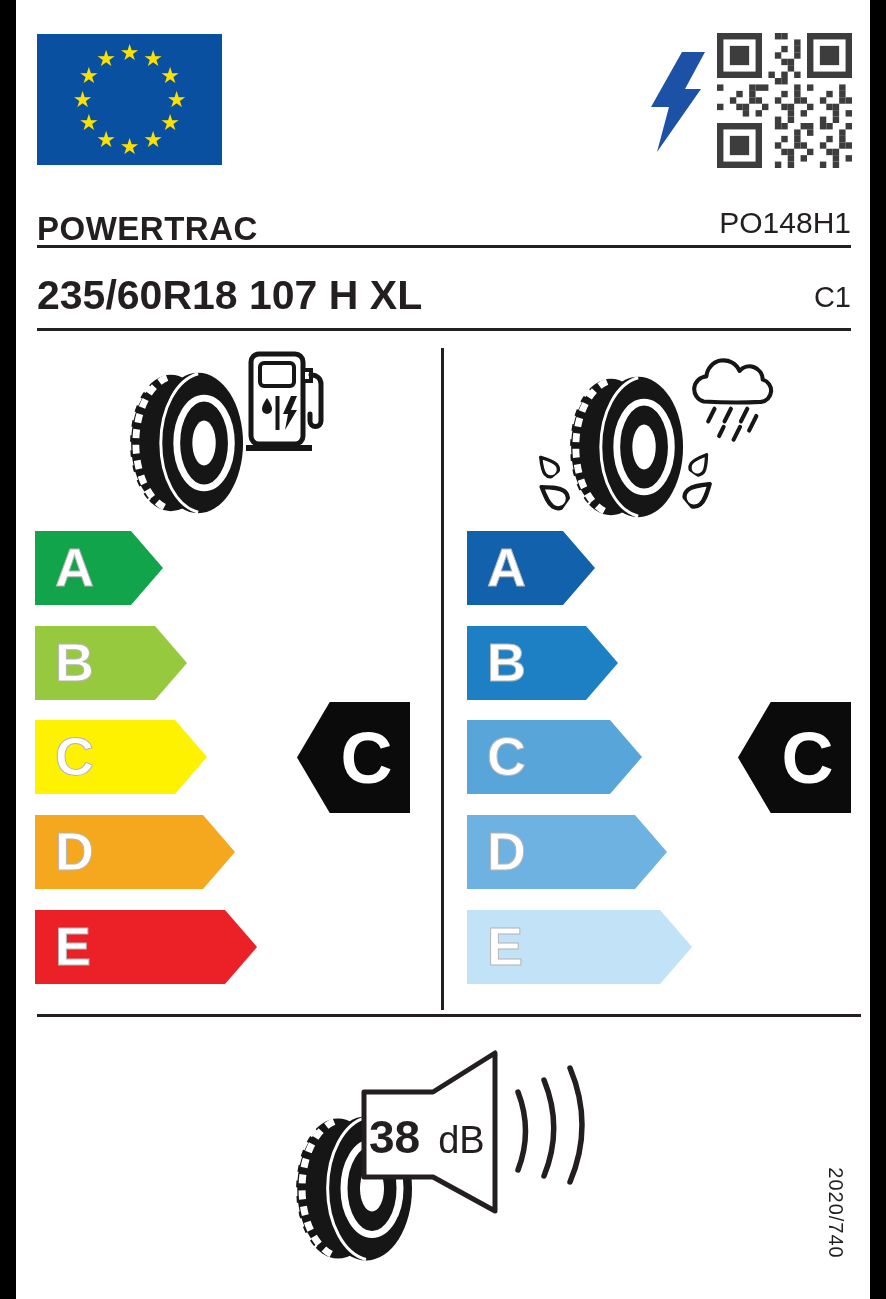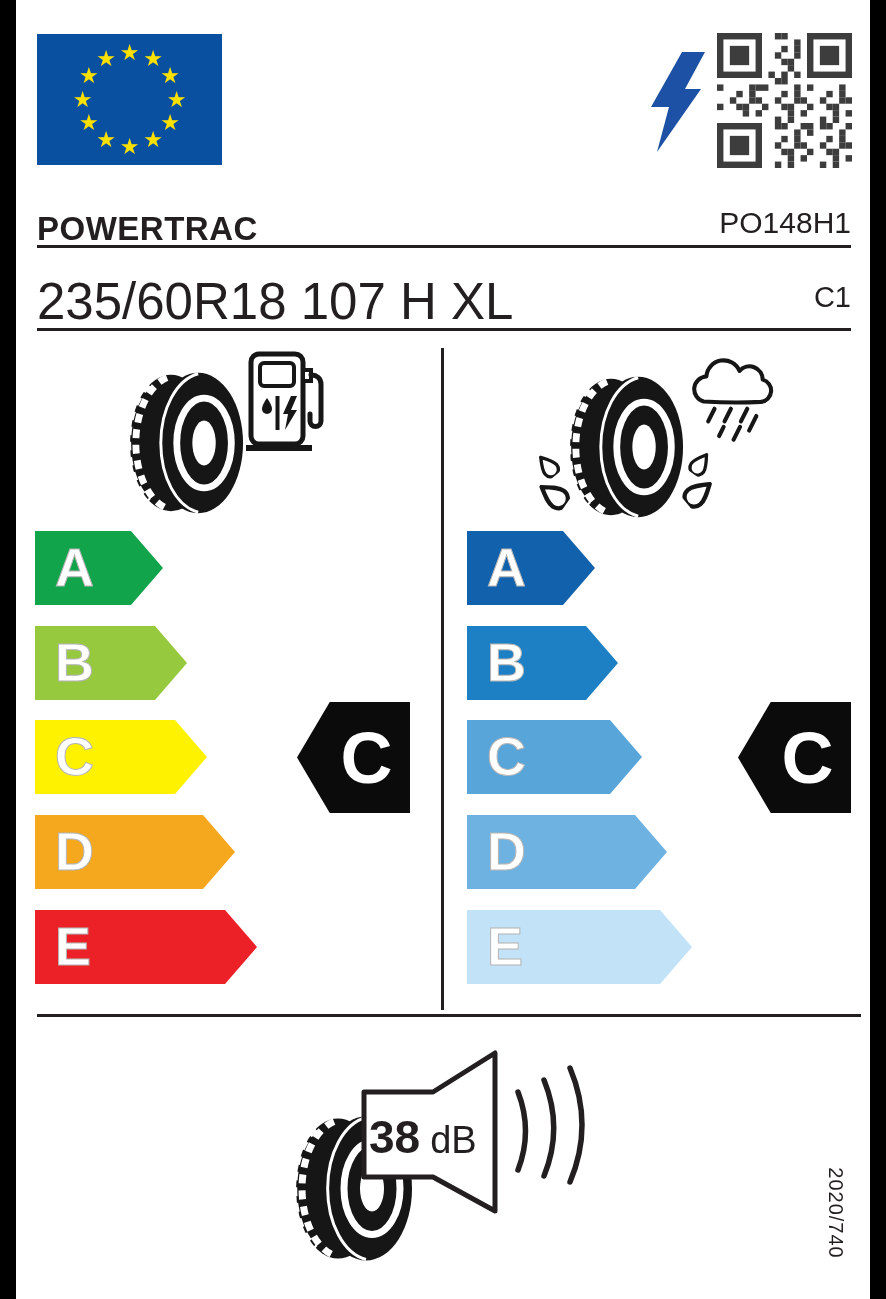--- a/index.html
+++ b/index.html
@@ -10,38 +10,38 @@
 
   
   .eu-flag{position:absolute;left:37px;top:34px;width:185px;height:131px;background:#0a50a1;}
   .star{position:absolute;transform:translate(-50%,-50%);font-family:"DejaVu Sans",sans-serif;font-size:22px;line-height:1;}
   .energ{position:absolute;left:243px;top:30px;font-size:124px;line-height:1;font-weight:900;letter-spacing:-5px;color:#1c51a5;}
   .bolt{position:absolute;left:647px;top:52px;}
   .qr{position:absolute;left:717px;top:33px;}
 
   .brand{position:absolute;left:37px;top:202px;font-size:33px;font-weight:800;letter-spacing:.5px;margin-top:8px;}
   .model{position:absolute;right:35px;top:206px;font-size:30px;font-weight:400;}
-  .size{position:absolute;left:37px;top:272px;font-size:51px;font-weight:400;}
+  .size{position:absolute;left:37px;top:272px;font-size:41px;font-weight:700;}
   .tclass{position:absolute;right:35px;top:281px;font-size:29px;font-weight:400;}
   .hline{position:absolute;left:37px;width:814px;height:3px;background:#231f20;}
   .l1{top:245px;} .l2{top:328px;}
   .l3{top:1014px;width:824px;}
   .vline{position:absolute;left:441px;top:348px;width:3px;height:662px;background:#231f20;}
 
   
   .bar{position:absolute;height:74px;clip-path:polygon(0 0, calc(100% - 32px) 0, 100% 50%, calc(100% - 32px) 100%, 0 100%);filter:drop-shadow(0 0 1px #9a9a9a);}
   .left-bar{left:35px;} .right-bar{left:467px;}
   .bar-letter{position:absolute;left:20px;top:50%;transform:translateY(-52%);font-size:54px;font-weight:700;color:#fff;-webkit-text-stroke:1px #b5b5b5;line-height:1;}
   .rating-arrow{position:absolute;top:702px;width:113px;height:111px;background:#0b0b0b;clip-path:polygon(0 50%, 29% 0, 100% 0, 100% 100%, 29% 100%);display:flex;align-items:center;justify-content:center;box-sizing:border-box;padding-left:26px;}
   .rating-arrow span{color:#fff;font-size:72px;font-weight:700;line-height:1;}
 
   
   .db-text{position:absolute;left:369px;top:1110px;white-space:nowrap;}
   .db-text .val{font-size:46px;font-weight:800;}
-  .db-text .unit{font-size:38px;font-weight:400;margin-left:10px;}
+  .db-text .unit{font-size:38px;font-weight:400;margin-left:18px;}
   .abc{position:absolute;left:406px;top:1216px;white-space:nowrap;}
   .abc .n-a,.abc .n-c{font-size:34px;font-weight:400;}
   .abc .n-b{font-size:52px;font-weight:800;}
   .regulation{position:absolute;left:779px;top:1200px;width:110px;height:26px;transform:rotate(90deg);font-size:20px;text-align:center;letter-spacing:1px;}
   svg{position:absolute;}
   .hidden-defs{width:0;height:0;position:absolute;}
 </style>
 </head>
 <body>
 

